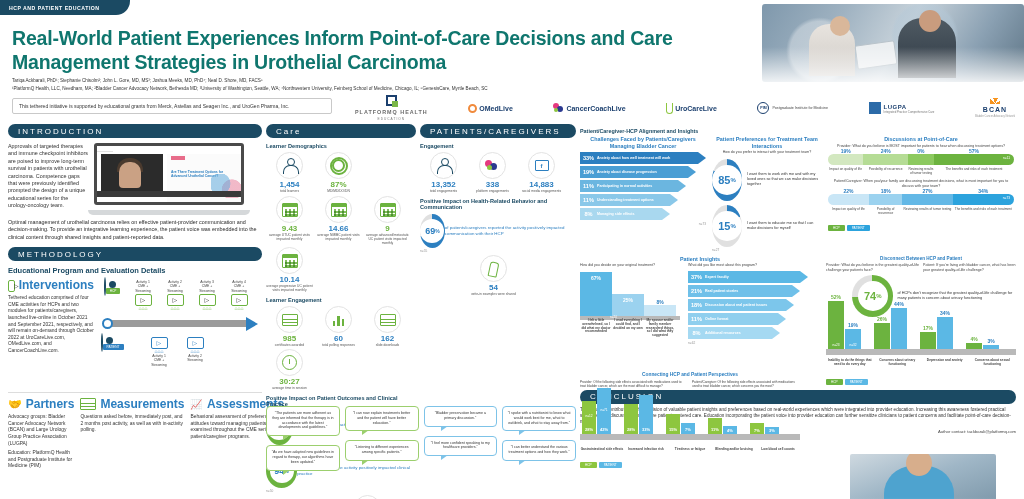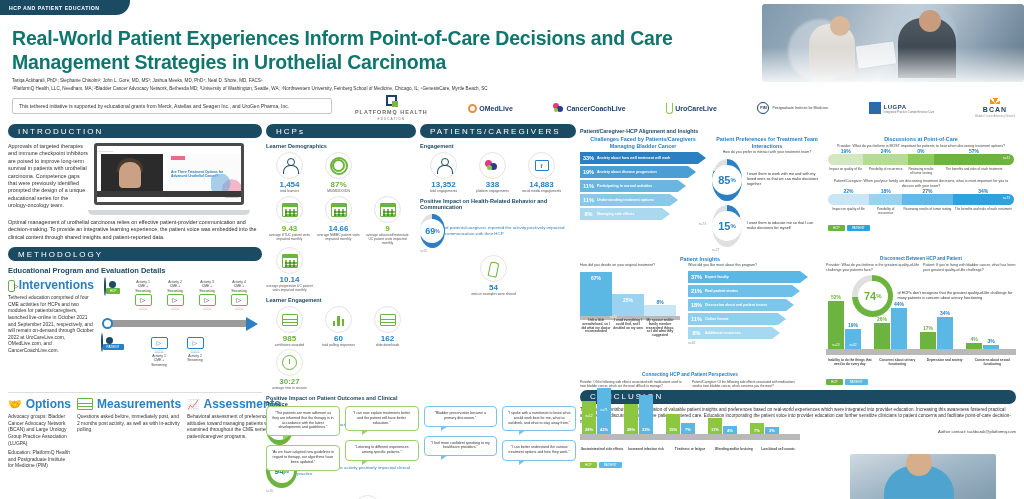--- a/index.html
+++ b/index.html
@@ -430,21 +430,21 @@
       </div>
     </div>
   </div>
 
   <div class="hr-line"></div>
 
   <div class="meth-bot">
     <div>
       <div class="icon-row">
         <span style="font-size:11px;color:#6cb33f">🤝</span>
-        <span class="subhead">Options</span>
+        <span class="subhead">Partners</span>
       </div>
       <div class="meth-p">Advocacy groups: Bladder Cancer Advocacy Network (BCAN) and Large Urology Group Practice Association (LUGPA)</div>
       <div class="meth-p">Education: PlatformQ Health and Postgraduate Institute for Medicine (PIM)</div>
     </div>
     <div>
       <div class="icon-row">
         <span class="doc"></span>
         <span class="subhead">Measurements</span>
       </div>
       <div class="meth-p">Questions asked before, immediately post, and 2 months post activity, as well as with in-activity polling.</div>
@@ -454,21 +454,21 @@
         <span style="font-size:10px;color:#6cb33f">📈</span>
         <span class="subhead">Assessments</span>
       </div>
       <div class="meth-p">Behavioral assessment of preferences and attitudes toward managing patients were examined throughout the CME series and patient/caregiver programs.</div>
     </div>
   </div>
 </div>
 
 <div class="col c2">
   <div class="sechdr round">
-    <span>HCPs</span>
+    <span>Care</span>
   </div>
 
   <div class="mini-title">Learner Demographics</div>
   <div class="statgrid">
     <div class="stat">
       <div class="circ">
           <span class="person-ic"></span>
         </div>
       <div class="num">1,454</div>
       <div class="lbl">total learners</div>

